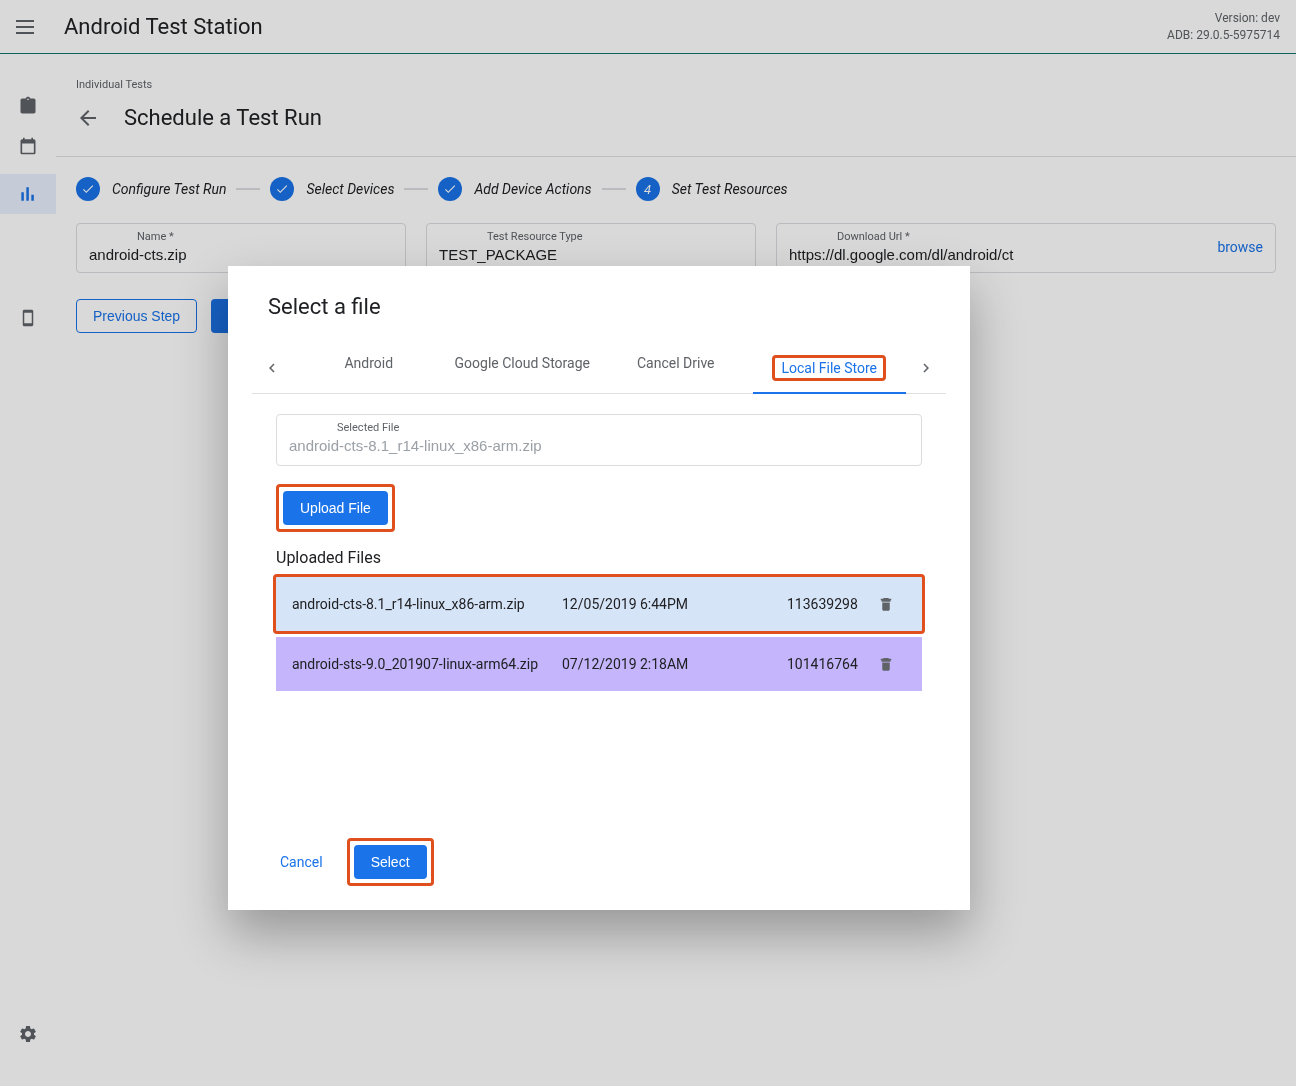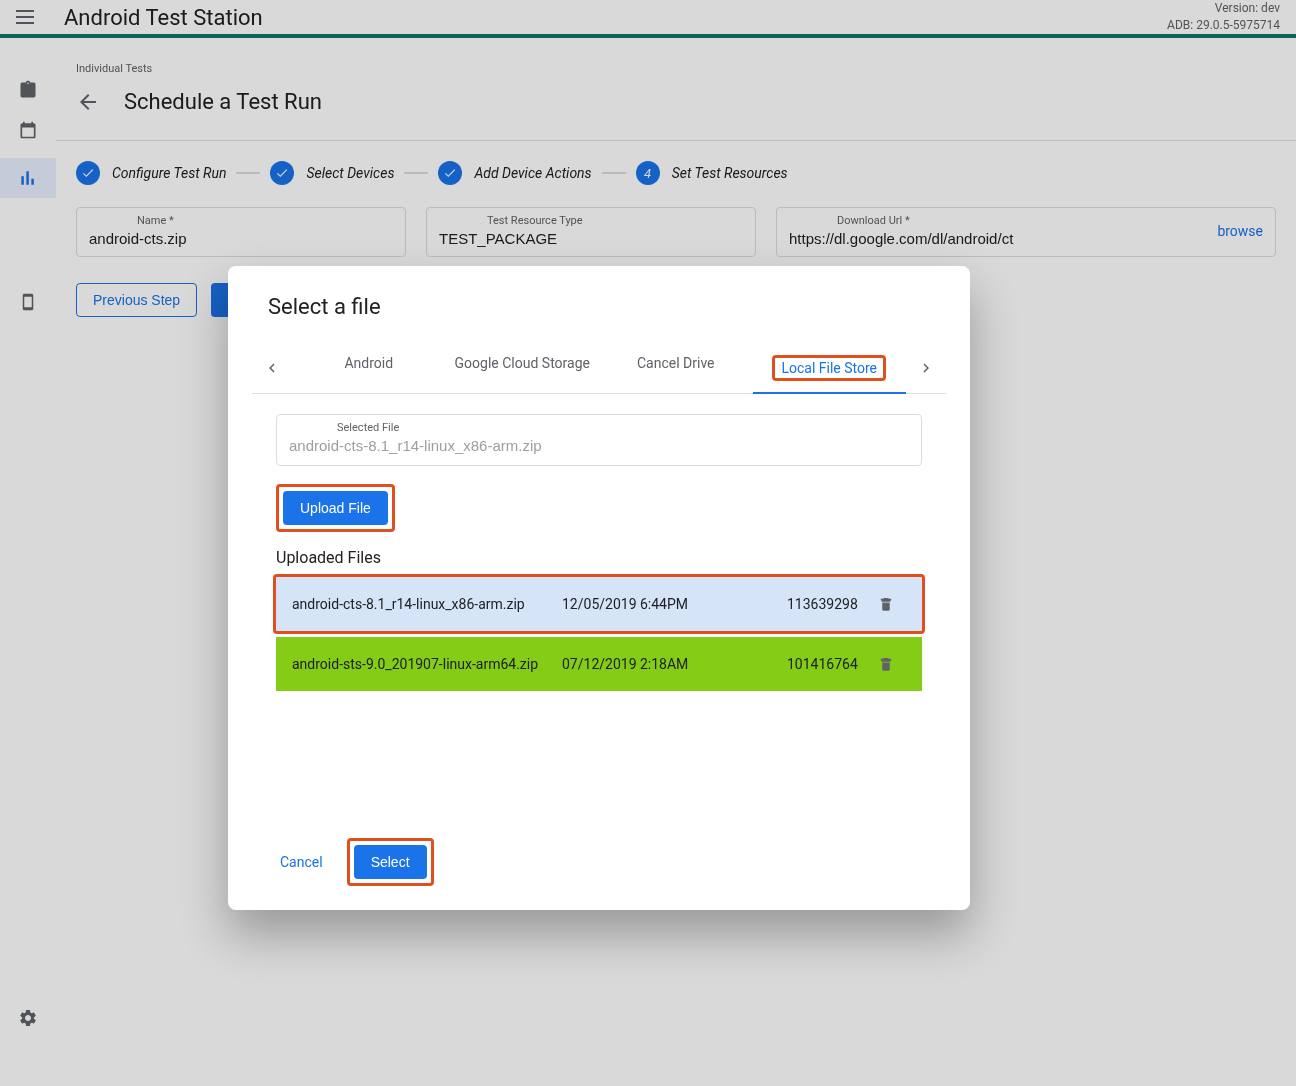--- a/index.html
+++ b/index.html
@@ -1,18 +1,18 @@
 <!DOCTYPE html>
 <html><head>
 <meta charset="utf-8">
 <style>
 * { box-sizing: border-box; margin: 0; padding: 0; }
 body { font-family: Roboto, 'Helvetica Neue', Arial, sans-serif; background: #fff; color: #202124; width: 1296px; height: 1086px; position: relative; overflow: hidden; }
 .scrim { position: absolute; inset: 0; background: rgba(0,0,0,0.15); z-index: 5; }
-.topbar { height: 38px; display: flex; align-items: center; padding: 0 16px; border-bottom: 4px solid #0f766e; background: #fff; }
+.topbar { height: 54px; display: flex; align-items: center; padding: 0 16px; border-bottom: 1px solid #0f766e; background: #fff; }
 .hamburger { width: 24px; height: 24px; display: flex; flex-direction: column; justify-content: center; gap: 4px; margin-right: 24px; cursor: pointer; }
 .hamburger span { height: 2px; background: #5f6368; width: 18px; }
 .app-title { font-size: 22px; font-weight: 400; color: #202124; flex: 1; }
 .topbar-meta { font-size: 12px; color: #5f6368; text-align: right; line-height: 1.4; }
 .layout { display: flex; height: calc(100% - 54px); }
 .sidenav { width: 56px; background: #fff; display: flex; flex-direction: column; align-items: center; padding-top: 40px; gap: 16px; }
 .sidenav-icon { width: 24px; height: 24px; color: #5f6368; display: flex; align-items: center; justify-content: center; cursor: pointer; }
 .sidenav-spacer { flex: 1; }
 .sidenav-active { background: #e8f0fe; width: 100%; display: flex; justify-content: center; padding: 8px 0; }
 .main { flex: 1; padding: 24px 20px; }
@@ -28,41 +28,41 @@
 .step-connector { width: 24px; height: 2px; background: #dadce0; }
 .form-row { display: flex; gap: 20px; margin-bottom: 26px; }
 .field { border: 1px solid #dadce0; border-radius: 4px; padding: 6px 12px 8px; flex: 1; min-width: 0; }
 .field-label { font-size: 11px; color: #5f6368; display: block; margin-bottom: 2px; margin-left: 48px; }
 .field-input { border: none; outline: none; font-size: 15px; width: 100%; background: transparent; color: #202124; }
 .browse-link { color: #1a73e8; font-size: 14px; cursor: pointer; padding-left: 10px; align-self: center; }
 .btn-row { display: flex; gap: 14px; }
 .btn { border-radius: 4px; padding: 8px 16px; font-size: 14px; cursor: pointer; border: 1px solid transparent; }
 .btn-outline { border-color: #1a73e8; color: #1a73e8; background: #fff; }
 .btn-primary { background: #1a73e8; color: #fff; }
-.dialog { position: absolute; left: 228px; top: 266px; width: 742px; height: 644px; background: #fff; border-radius: 8px; box-shadow: 0 24px 48px rgba(0,0,0,0.3); z-index: 10; padding: 28px 24px 24px; display: flex; flex-direction: column; }
+.dialog { position: absolute; left: 228px; top: 266px; width: 742px; height: 644px; background: #fff; border-radius: 0; box-shadow: 0 24px 48px rgba(0,0,0,0.3); z-index: 10; padding: 28px 24px 24px; display: flex; flex-direction: column; }
 .dialog-title { font-size: 22px; font-weight: 400; margin-bottom: 24px; padding-left: 16px; }
 .tabs-row { display: flex; align-items: center; border-bottom: 1px solid #e0e0e0; margin-bottom: 20px; position: relative; }
 .tab-scroll { width: 40px; height: 40px; display: flex; align-items: center; justify-content: center; color: #5f6368; cursor: pointer; }
 .tabs { display: flex; flex: 1; }
 .tab { flex: 1; text-align: center; padding: 12px 8px; font-size: 14px; color: #5f6368; cursor: pointer; position: relative; }
 .tab-active { color: #1a73e8; }
 .tab-active::after { content: ''; position: absolute; bottom: -1px; left: 0; right: 0; height: 2px; background: #1a73e8; }
 .highlight-box { border: 3px solid #e04f1e; border-radius: 4px; }
 .selected-field-wrap { padding: 0 24px; margin-bottom: 18px; }
 .selected-field { border: 1px solid #dadce0; border-radius: 4px; padding: 6px 12px 10px; }
 .upload-wrap { padding: 0 24px; margin-bottom: 16px; }
 .upload-btn { display: inline-block; }
 .files-title { font-size: 16px; font-weight: 400; padding: 0 24px; margin-bottom: 10px; }
 .table { width: 100%; padding: 0 24px; }
 .th-row { display: flex; font-size: 12px; color: #5f6368; padding: 8px 16px; }
 .col-name { flex: 0 0 270px; }
 .col-ts { flex: 0 0 225px; }
 .col-size { flex: 0 0 90px; }
 .col-del { flex: 0 0 40px; }
-.td-row { display: flex; align-items: center; font-size: 14px; padding: 18px 16px; background: #84cc16; }
+.td-row { display: flex; align-items: center; font-size: 14px; padding: 18px 16px; background: #c4b5fd; }
 .td-row.selected { background: #d6e4f7; }
 .delete-icon { color: #5f6368; cursor: pointer; }
 .dialog-actions { margin-top: auto; display: flex; gap: 12px; align-items: center; padding-left: 16px; }
 .cancel-link { color: #1a73e8; font-size: 14px; cursor: pointer; padding: 8px 12px; }
 svg { display: block; }
 .row-highlight { position: relative; }
 .row-highlight::before { content:''; position:absolute; inset:-3px; border:3px solid #e04f1e; border-radius:4px; pointer-events:none; }
 </style>
 </head>
 <body>

